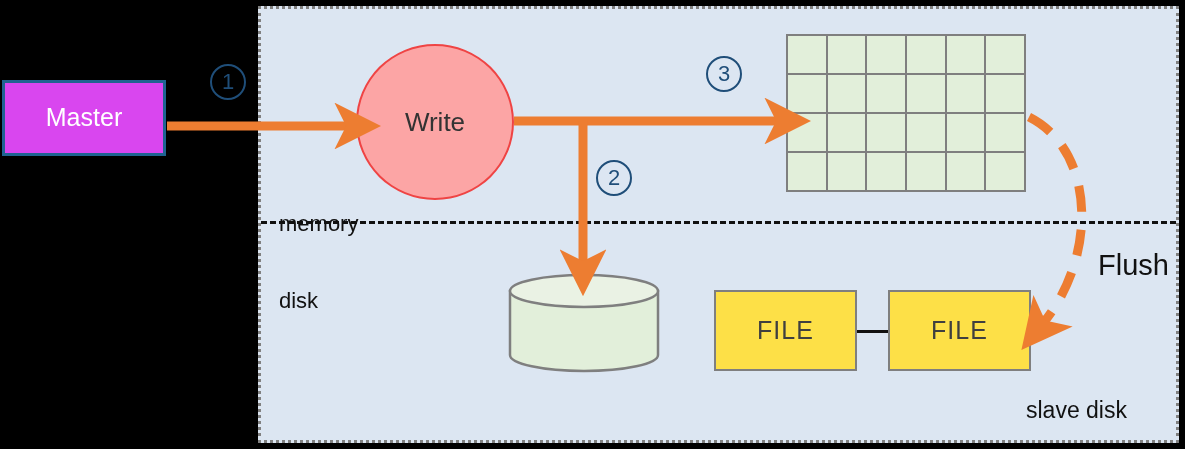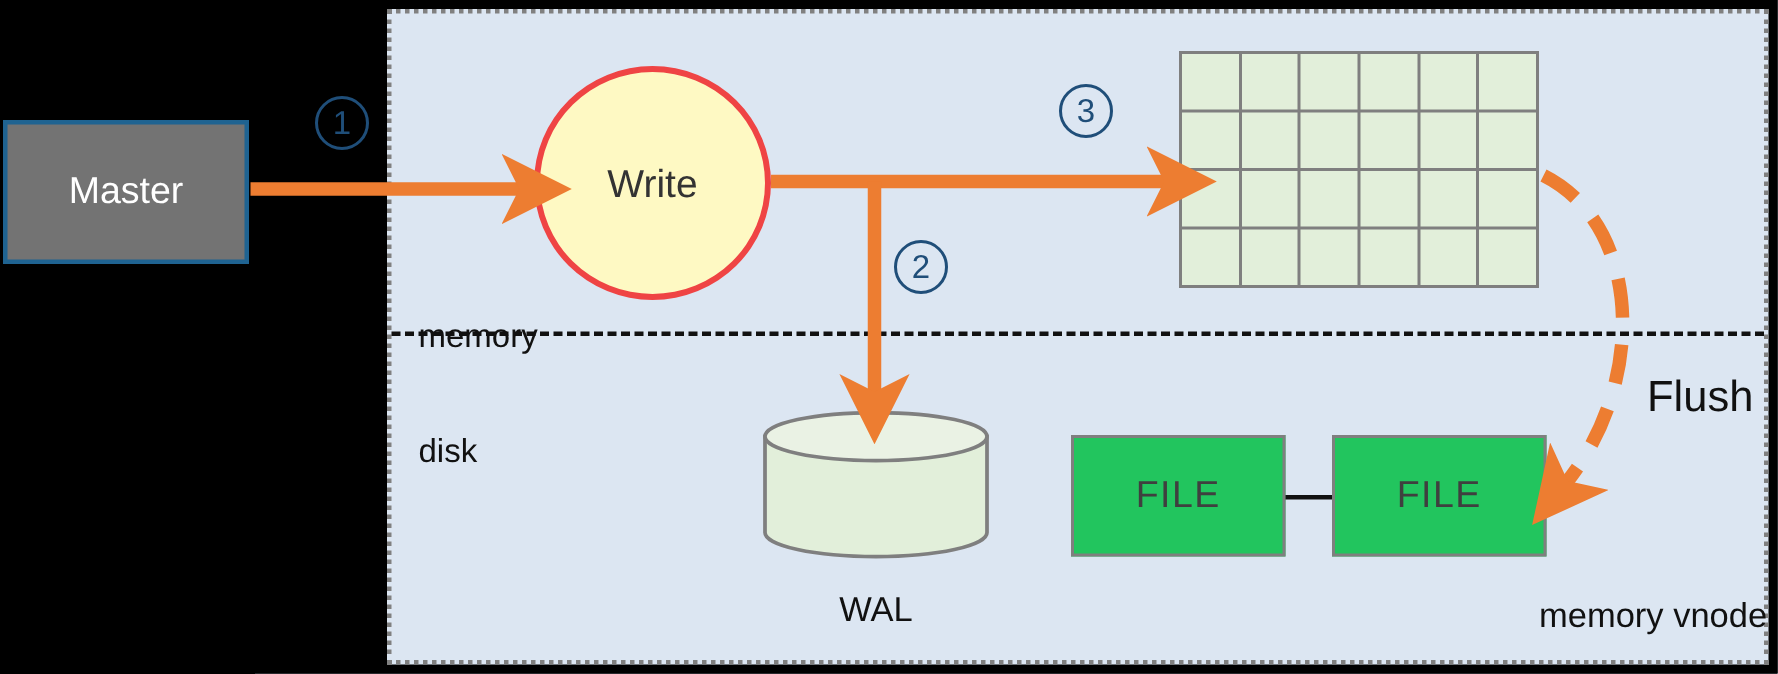--- a/index.html
+++ b/index.html
@@ -25,43 +25,43 @@
     background: #dce6f2;
     border: 3px dotted #808080;
     box-sizing: border-box;
   }
   
   #master-vnode {
     position: absolute;
     left: 2px;
     top: 80px;
     width: 164px;
-    height: 96px;
-    background: #737373;
+    height: 76px;
+    background: #d946ef;
     border: 3px solid #1f6391;
     box-sizing: border-box;
     color: #ffffff;
     font-size: 25px;
     line-height: 1.25;
     display: flex;
     flex-direction: column;
     align-items: center;
     justify-content: center;
     text-align: center;
   }
   
   #write-circle {
     position: absolute;
     left: 356px;
     top: 44px;
     width: 158px;
     height: 156px;
     border-radius: 50%;
-    background: #fef9c3;
-    border: 4px solid #ef4444;
+    background: #fca5a5;
+    border: 2px solid #ef4444;
     box-sizing: border-box;
     display: flex;
     align-items: center;
     justify-content: center;
     font-size: 26px;
     color: #333333;
   }
   
   #mem-disk-line {
     position: absolute;
@@ -113,21 +113,21 @@
     width: 152px;
     text-align: center;
     font-size: 23px;
     color: #111111;
   }
   
   .file-box {
     position: absolute;
     width: 143px;
     height: 81px;
-    background: #22c55e;
+    background: #fde047;
     border: 2px solid #7f7f7f;
     box-sizing: border-box;
     display: flex;
     align-items: center;
     justify-content: center;
     font-size: 25px;
     color: #3f3f3f;
     letter-spacing: 1px;
   }
   #file-box-1 { left: 714px; top: 290px; }
@@ -232,31 +232,30 @@
       <div class="cell"></div>
       <div class="cell"></div>
     </div>
 
   <div id="wal-cylinder">
     <svg width="152" height="100" viewBox="0 0 152 100">
       <path d="M2,18 L2,82 A74,16 0 0 0 150,82 L150,18 Z" fill="#e2efda" stroke="#7f7f7f" stroke-width="2.5"></path>
       <ellipse cx="76" cy="18" rx="74" ry="16" fill="#eaf2e4" stroke="#7f7f7f" stroke-width="2.5"></ellipse>
     </svg>
   </div>
-  <div id="wal-label">WAL</div>
 
   <div class="file-box" id="file-box-1">
     <span>FILE</span>
   </div>
   <div id="file-connector"></div>
   <div class="file-box" id="file-box-2">
     <span>FILE</span>
   </div>
 
-  <div id="slave-vnode-label">memory vnode</div>
+  <div id="slave-vnode-label">slave disk</div>
   <div id="flush-label">Flush</div>
 
   <svg id="arrows" viewBox="0 0 1185 449">
     <defs>
       <marker id="ah" markerWidth="5.2" markerHeight="5.2" refX="1.4" refY="2.6" orient="auto" markerUnits="strokeWidth">
         <path d="M0,0 L5.2,2.6 L0,5.2 L1.3,2.6 Z" fill="#ed7d31"></path>
       </marker>
       <marker id="ah2" markerWidth="5.6" markerHeight="5.6" refX="1.6" refY="2.8" orient="auto" markerUnits="strokeWidth">
         <path d="M0,0 L5.6,2.8 L0,5.6 L1.4,2.8 Z" fill="#ed7d31"></path>
       </marker>

